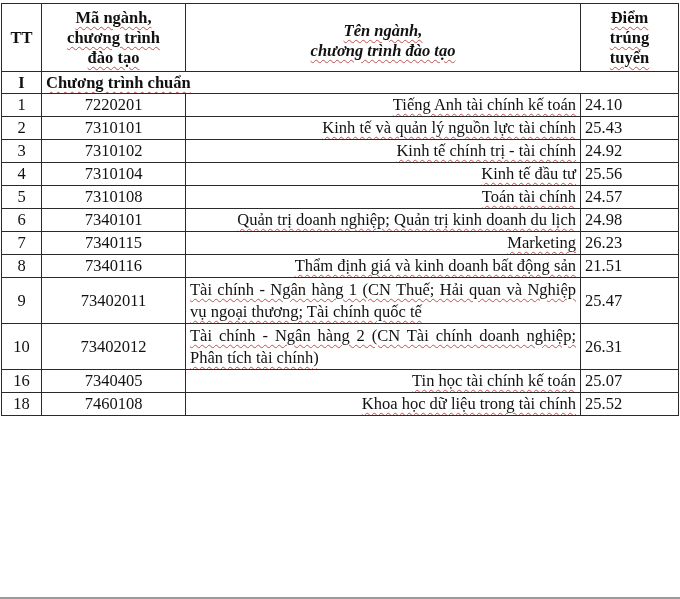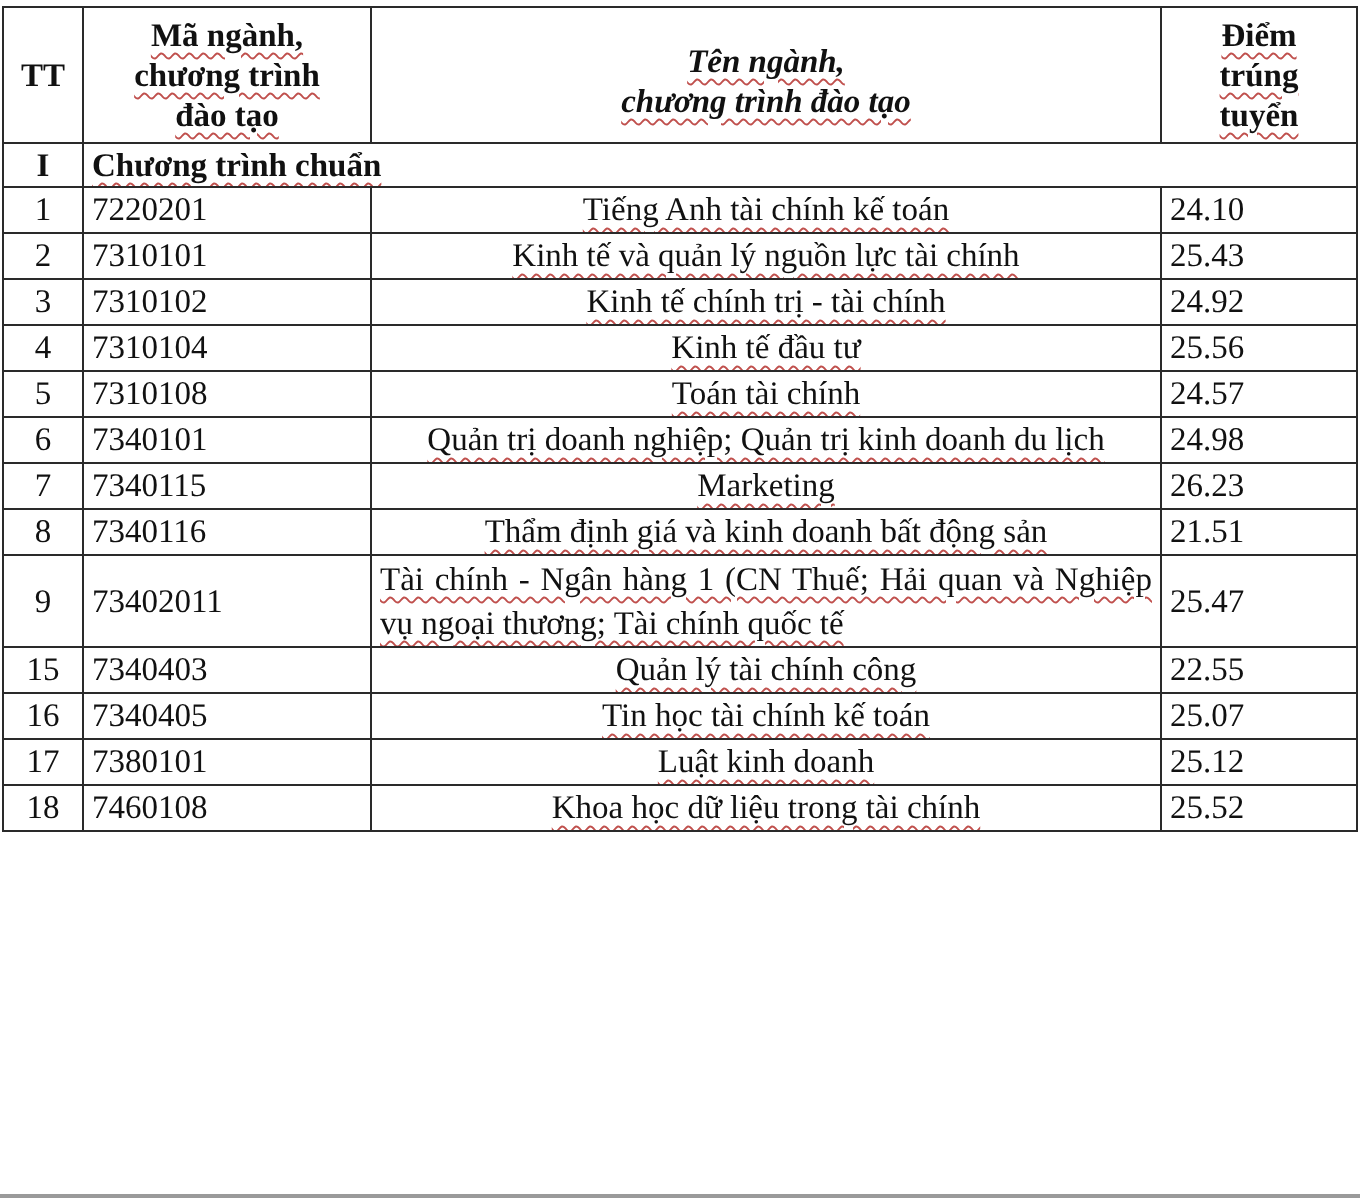--- a/index.html
+++ b/index.html
@@ -52,22 +52,22 @@
     }
     tr.section-row td {
       height: 21px;
       font-weight: bold;
     }
     tr.section-row td.tt { text-align: center; }
     tr.data-row td { height: 22px; }
     tr.data-row.tall td { height: 45px; line-height: 22px; }
     tr.data-row.tall-b td { height: 43px; line-height: 21px; }
     td.tt { text-align: center; }
-    td.code { }
-    td.name { text-align: center; }
+    td.code { text-align: center; }
+    td.name { text-align: right; }
     td.name.justify { text-align: justify; text-align-last: left; }
     td.score { text-align: left; }
     .bottom-edge {
       position: absolute;
       left: 0;
       top: 597px;
       width: 680px;
       height: 2px;
       background: #9a9a9a;
     }
@@ -153,37 +153,31 @@
         <td class="code">7340116</td>
         <td class="name"><span class="spell">Thẩm định giá và kinh doanh bất động sản</span></td>
         <td class="score">21.51</td>
       </tr>
       <tr class="data-row tall">
         <td class="tt">9</td>
         <td class="code">73402011</td>
         <td class="name justify"><span class="spell">Tài chính - Ngân hàng 1 (CN Thuế;  Hải quan và Nghiệp vụ ngoại thương;  Tài chính quốc tế</span></td>
         <td class="score">25.47</td>
       </tr>
-      <tr class="data-row">
-        <td class="tt">15</td>
-        <td class="code">7340403</td>
-        <td class="name"><span class="spell">Quản lý tài chính công</span></td>
-        <td class="score">22.55</td>
+      <tr class="data-row tall">
+        <td class="tt">10</td>
+        <td class="code">73402012</td>
+        <td class="name justify"><span class="spell">Tài chính - Ngân hàng 2 (CN Tài chính doanh nghiệp; Phân tích tài chính)</span></td>
+        <td class="score">26.31</td>
       </tr>
       <tr class="data-row">
         <td class="tt">16</td>
         <td class="code">7340405</td>
         <td class="name"><span class="spell">Tin học tài chính kế toán</span></td>
         <td class="score">25.07</td>
-      </tr>
-      <tr class="data-row">
-        <td class="tt">17</td>
-        <td class="code">7380101</td>
-        <td class="name"><span class="spell">Luật kinh doanh</span></td>
-        <td class="score">25.12</td>
       </tr>
       <tr class="data-row">
         <td class="tt">18</td>
         <td class="code">7460108</td>
         <td class="name"><span class="spell">Khoa học dữ liệu trong tài chính</span></td>
         <td class="score">25.52</td>
       </tr>
     </tbody>
 </table>
 <div class="bottom-edge"></div>

